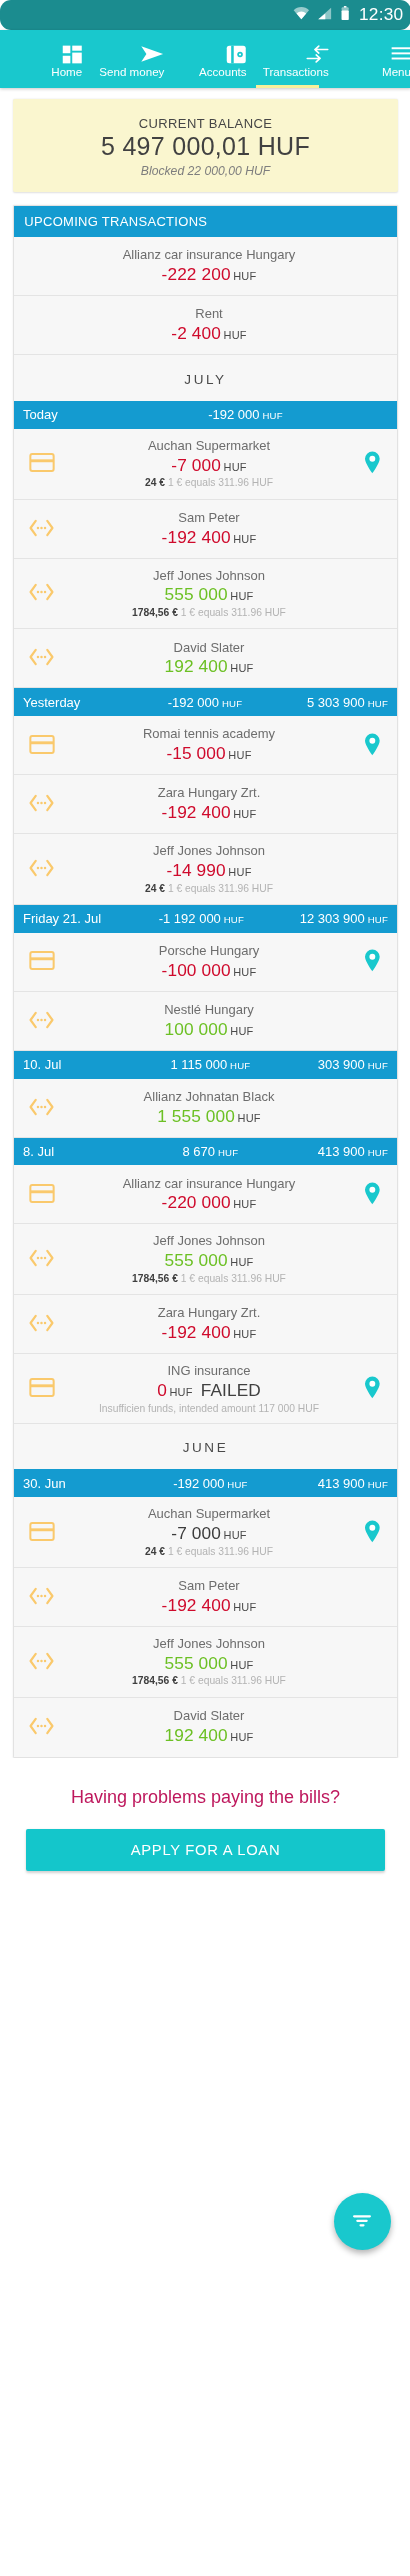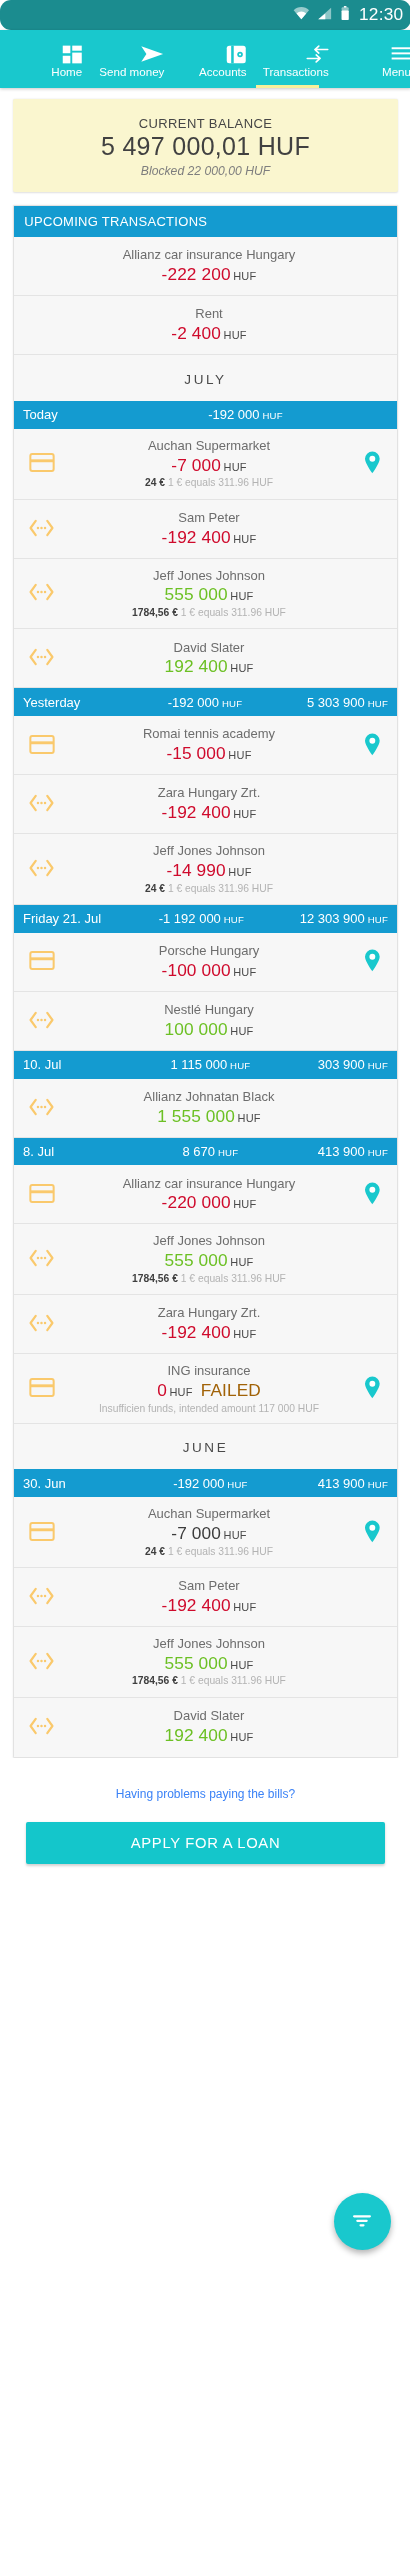--- a/index.html
+++ b/index.html
@@ -185,21 +185,21 @@
   .amt.pos  { color: #6cc024; }
   .amt.dark { color: #3c3c3c; }
   .cur {
     font-size: 11px;
     color: #4a4a4a;
     margin-left: 2.6px;
     letter-spacing: 0.2px;
   }
   .failed {
     font-size: 17.3px;
-    color: #a16207;
+    color: #404040;
     margin-left: 8px;
     letter-spacing: 0.1px;
   }
   .txn-fx {
     font-size: 10.3px;
     color: #b3b3b3;
     margin-top: 1.9px;
     line-height: 1.2;
   }
   .txn-fx b { color: #3f3f3f; font-weight: 700; }
@@ -234,22 +234,22 @@
     z-index: 40;
   }
 
   
   .promo {
     padding: 29.5px 26px 0 26px;
     text-align: center;
     background: #ffffff;
   }
   .promo-text {
-    font-size: 12px;
-    color: #3b82f6;
+    font-size: 18px;
+    color: #be185d;
   }
   .promo-btn {
     display: block;
     width: 100%;
     margin-top: 21px;
     background: #14c6cb;
     color: #ffffff;
     border: none;
     border-radius: 1.9px;
     padding: 13px 0;

